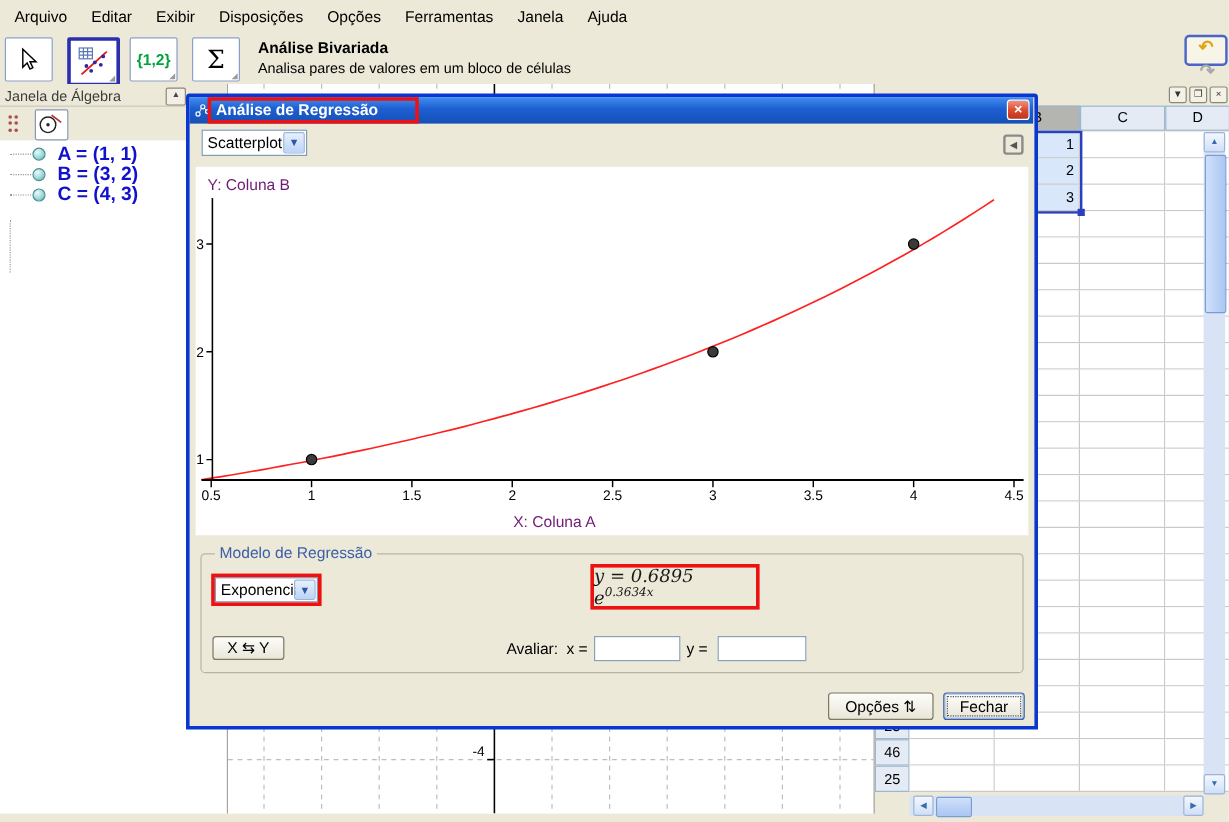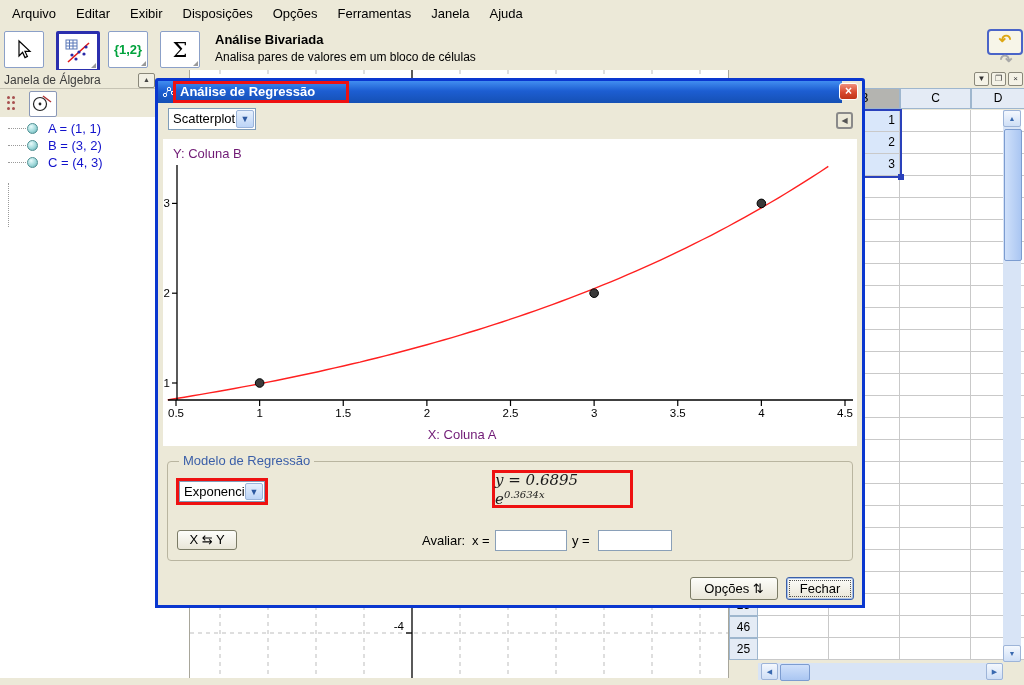--- a/index.html
+++ b/index.html
@@ -25,21 +25,21 @@
   .alg-head{position:absolute;left:0;top:0;width:100%;height:19px;background:#ece9d8;border-bottom:1px solid #c6c3b4;font-size:12px;color:#3c3c3c;padding:3px 0 0 4px;box-sizing:border-box;}
   .alg-collapse{position:absolute;right:34px;top:3px;width:15px;height:13px;background:#f2f0e4;border:1px solid #8a887a;border-radius:2px;font-size:7px;text-align:center;line-height:12px;color:#444;}
   .alg-tools{position:absolute;left:0;top:19px;width:100%;height:28px;background:#ece9d8;}
   .grip{position:absolute;left:7px;top:7px;width:10px;height:14px;display:grid;grid-template-columns:3px 3px;grid-gap:2px;}
   .grip i{width:3px;height:3px;background:#a85050;border-radius:50%;}
   .circle-tool{position:absolute;left:29px;top:2px;width:26px;height:24px;background:#fff;border:1px solid #8a98b8;border-radius:2px;}
   .tree{position:absolute;left:0;top:50px;width:100%;}
   .tree-root{position:relative;padding-left:17px;height:15px;line-height:15px;font-size:13px;}
   .expander{position:absolute;left:3px;top:3px;width:9px;height:9px;border:1px solid #888;background:#fff;}
   .expander:after{content:"";position:absolute;left:1px;top:3px;width:5px;height:1px;background:#000;}
-  .tree-item{position:relative;height:17px;line-height:17px;padding-left:48px;font-weight:normal;font-size:13px;}
+  .tree-item{position:relative;height:17px;line-height:17px;padding-left:48px;font-weight:bold;font-size:16px;}
   .tree-item .dot-h{position:absolute;left:8px;top:8px;width:18px;border-top:1px dotted #9a9a9a;}
   .bullet{position:absolute;left:27px;top:3px;width:11px;height:11px;border-radius:50%;border:1px solid #4e8f92;background:radial-gradient(circle at 35% 30%,#e8fbfb,#9fd8da 55%,#5ba6aa);box-sizing:border-box;}
   .tree-vline{position:absolute;left:8px;top:63px;height:44px;border-left:1px dotted #9a9a9a;}
   
   .gview{position:absolute;left:190px;top:70px;width:538px;height:608px;background:#fff;}
   
   .sheet{position:absolute;left:728px;top:70px;width:296px;height:608px;background:#ece9d8;border-left:1px solid #a8a69a;box-sizing:border-box;}
   .sh-cell{position:absolute;background:#fff;border-right:1px solid #c9c9c9;border-bottom:1px solid #c9c9c9;box-sizing:border-box;font-size:12px;}
   .sh-hdr{position:absolute;background:#e4ebf5;border:1px solid #9eb6ce;box-sizing:border-box;text-align:center;font-size:12px;line-height:19px;}
   .sh-hdr.sel{background:#b4b4b0;}
@@ -47,21 +47,21 @@
   .sel-frame{position:absolute;border:2px solid #2a41bb;box-sizing:border-box;}
   .sel-handle{position:absolute;width:6px;height:6px;background:#2a41bb;}
   .scroll-v,.scroll-h{position:absolute;background:#d8e4f6;}
   .scroll-btn{position:absolute;background:linear-gradient(180deg,#f4f8fe,#cfdff6);border:1px solid #9db4d8;border-radius:2px;color:#3a6ab0;font-size:7px;text-align:center;box-sizing:border-box;}
   .scroll-thumb{position:absolute;background:linear-gradient(90deg,#cfe0fa,#aac6f2);border:1px solid #7c9cd0;border-radius:2px;}
   .scroll-thumb.h{background:linear-gradient(180deg,#cfe0fa,#aac6f2);}
   .winbtns{position:absolute;left:974px;top:72px;display:flex;gap:2px;}
   .winbtn{width:15px;height:14px;background:#f4f2e6;border:1px solid #8a887a;border-radius:2px;font-size:8px;line-height:12px;text-align:center;color:#333;box-sizing:border-box;}
   
   .dialog{position:absolute;left:155px;top:78px;width:710px;height:530px;border:3px solid #0a37cf;background:#ece9d8;box-sizing:border-box;z-index:10;border-radius:3px 3px 0 0;}
-  .dlg-title{position:absolute;left:0;top:0;width:684px;height:22px;background:linear-gradient(180deg,#418ef0 0%,#1d5ed2 45%,#1550b4 100%);color:#fff;font-weight:bold;font-size:13px;line-height:22px;}
+  .dlg-title{position:absolute;left:0;top:0;width:684px;height:22px;background:linear-gradient(180deg,#418ef0 0%,#1d5ed2 45%,#1550b4 100%);color:#fff;font-weight:bold;font-size:13px;line-height:22px;padding-left:19px;}
   .dlg-title-text{position:absolute;left:22px;top:0;}
   .dlg-icon{position:absolute;left:4px;top:4px;width:14px;height:14px;}
   .dlg-close{position:absolute;left:681px;top:2px;width:19px;height:17px;background:linear-gradient(180deg,#f0907c,#d9492f 55%,#c03418);border:1px solid #fff;border-radius:3px;color:#fff;font-size:12px;font-weight:bold;text-align:center;line-height:15px;box-sizing:border-box;}
   .combo{position:absolute;background:#fff;border:1px solid #7f9db9;font-size:13px;box-sizing:border-box;}
   .combo .txt{position:absolute;left:4px;top:2px;}
   .combo .arrow{position:absolute;right:1px;top:1px;bottom:1px;width:16px;background:linear-gradient(180deg,#e6f0fd,#bcd4f6);border:1px solid #9ab4da;border-radius:2px;color:#2c58a0;font-size:9px;text-align:center;line-height:17px;}
   .back-btn{position:absolute;left:678px;top:31px;width:17px;height:17px;background:#ece9d8;border:2px solid #8a8a8a;border-radius:3px;font-size:8px;line-height:13px;text-align:center;color:#555;box-sizing:border-box;}
   .plot-panel{position:absolute;left:5px;top:58px;width:694px;height:307px;background:#fff;}
   .axis-label{position:absolute;font-size:13px;color:#701a75;}
   .groupbox{position:absolute;left:9px;top:380px;width:686px;height:100px;border:1px solid #b9b5a0;border-radius:4px;box-sizing:border-box;}

